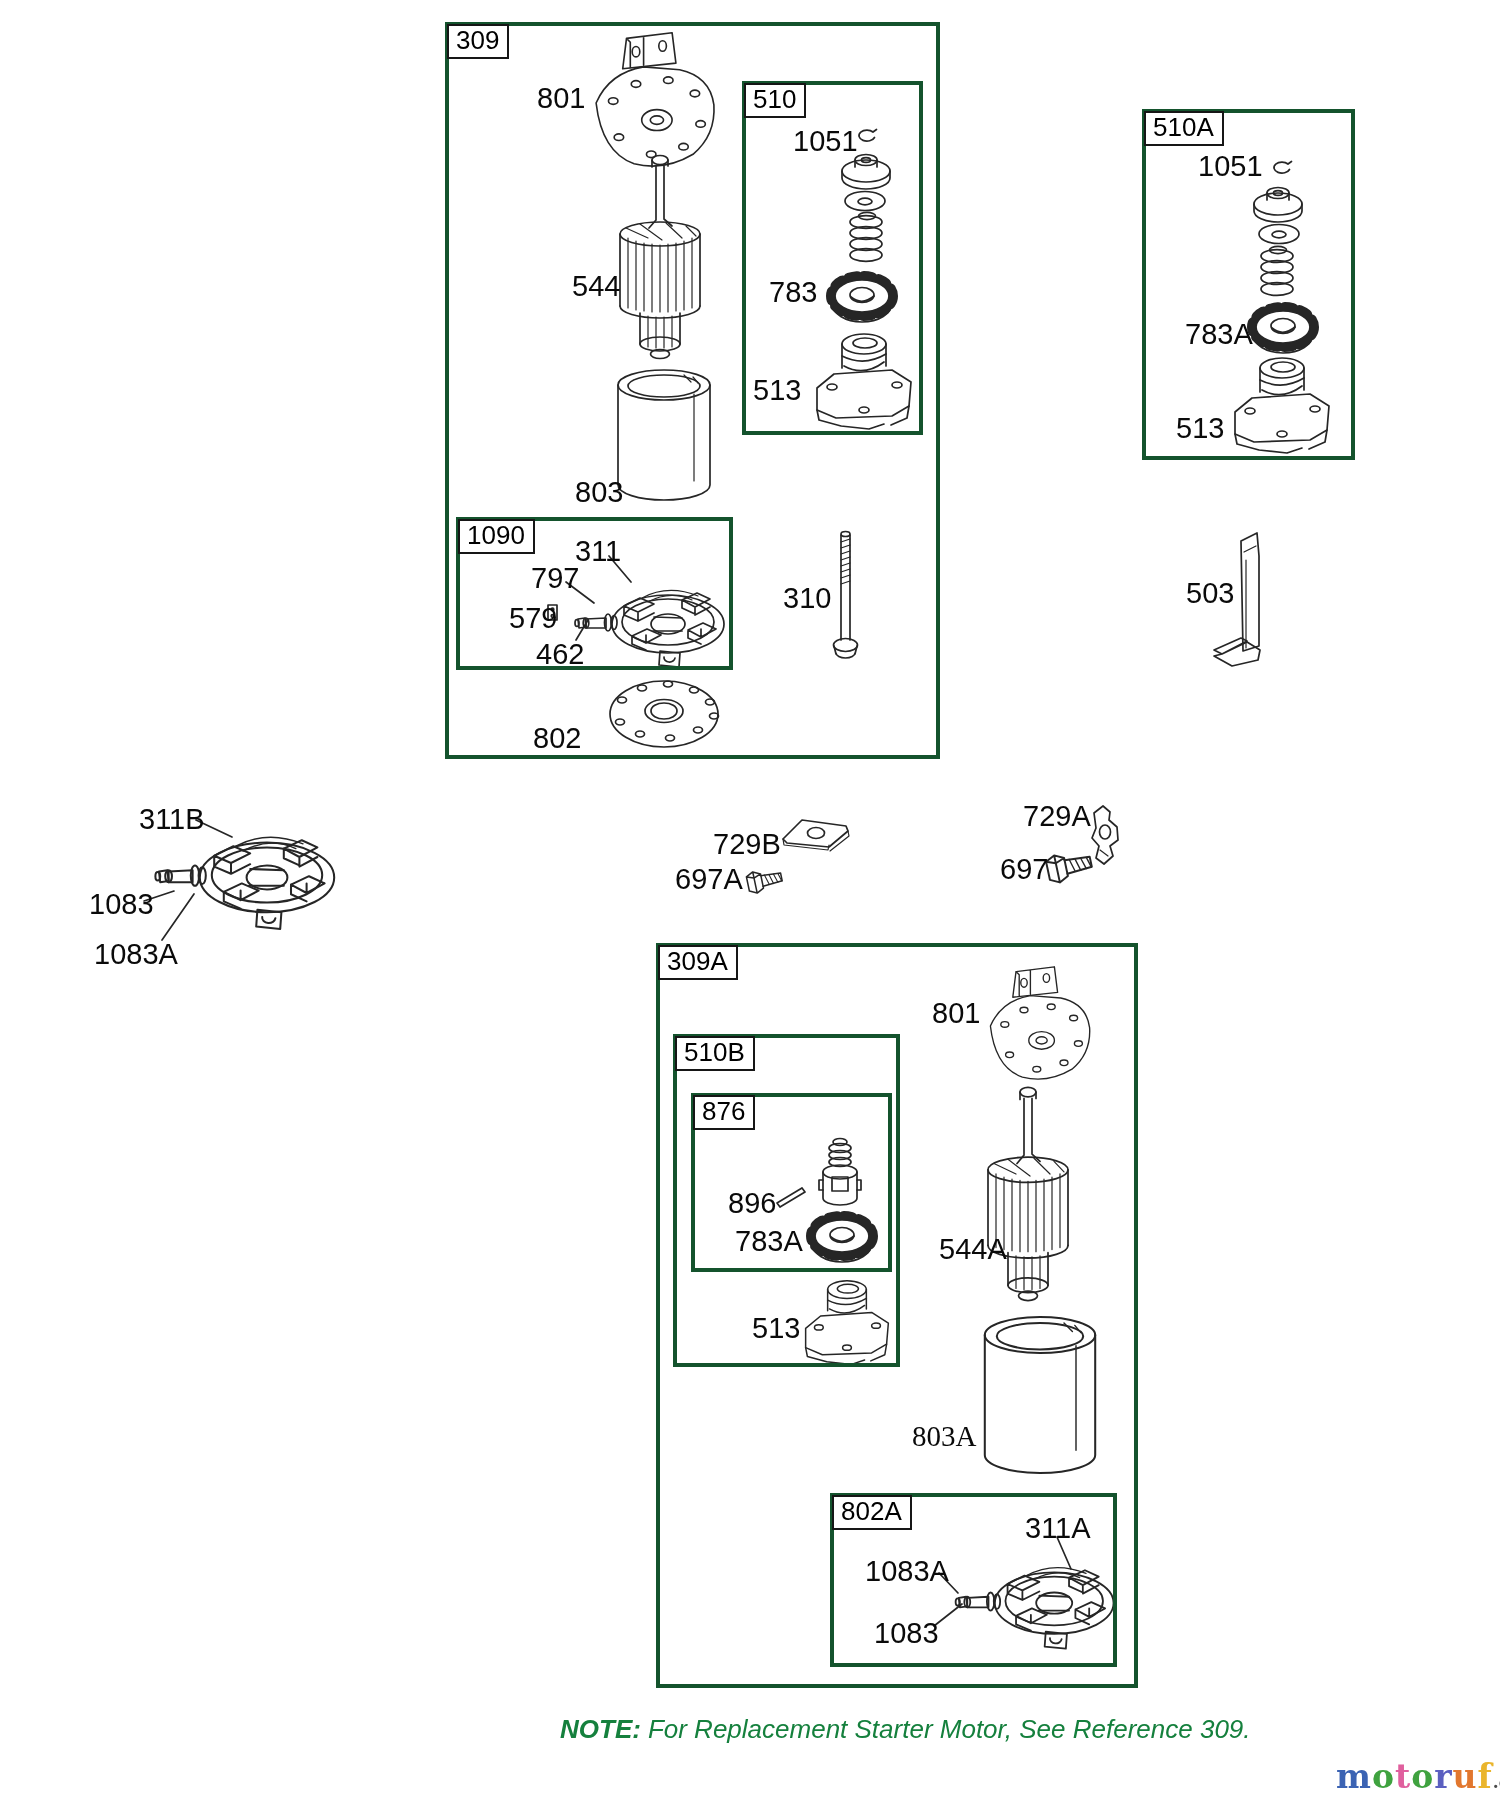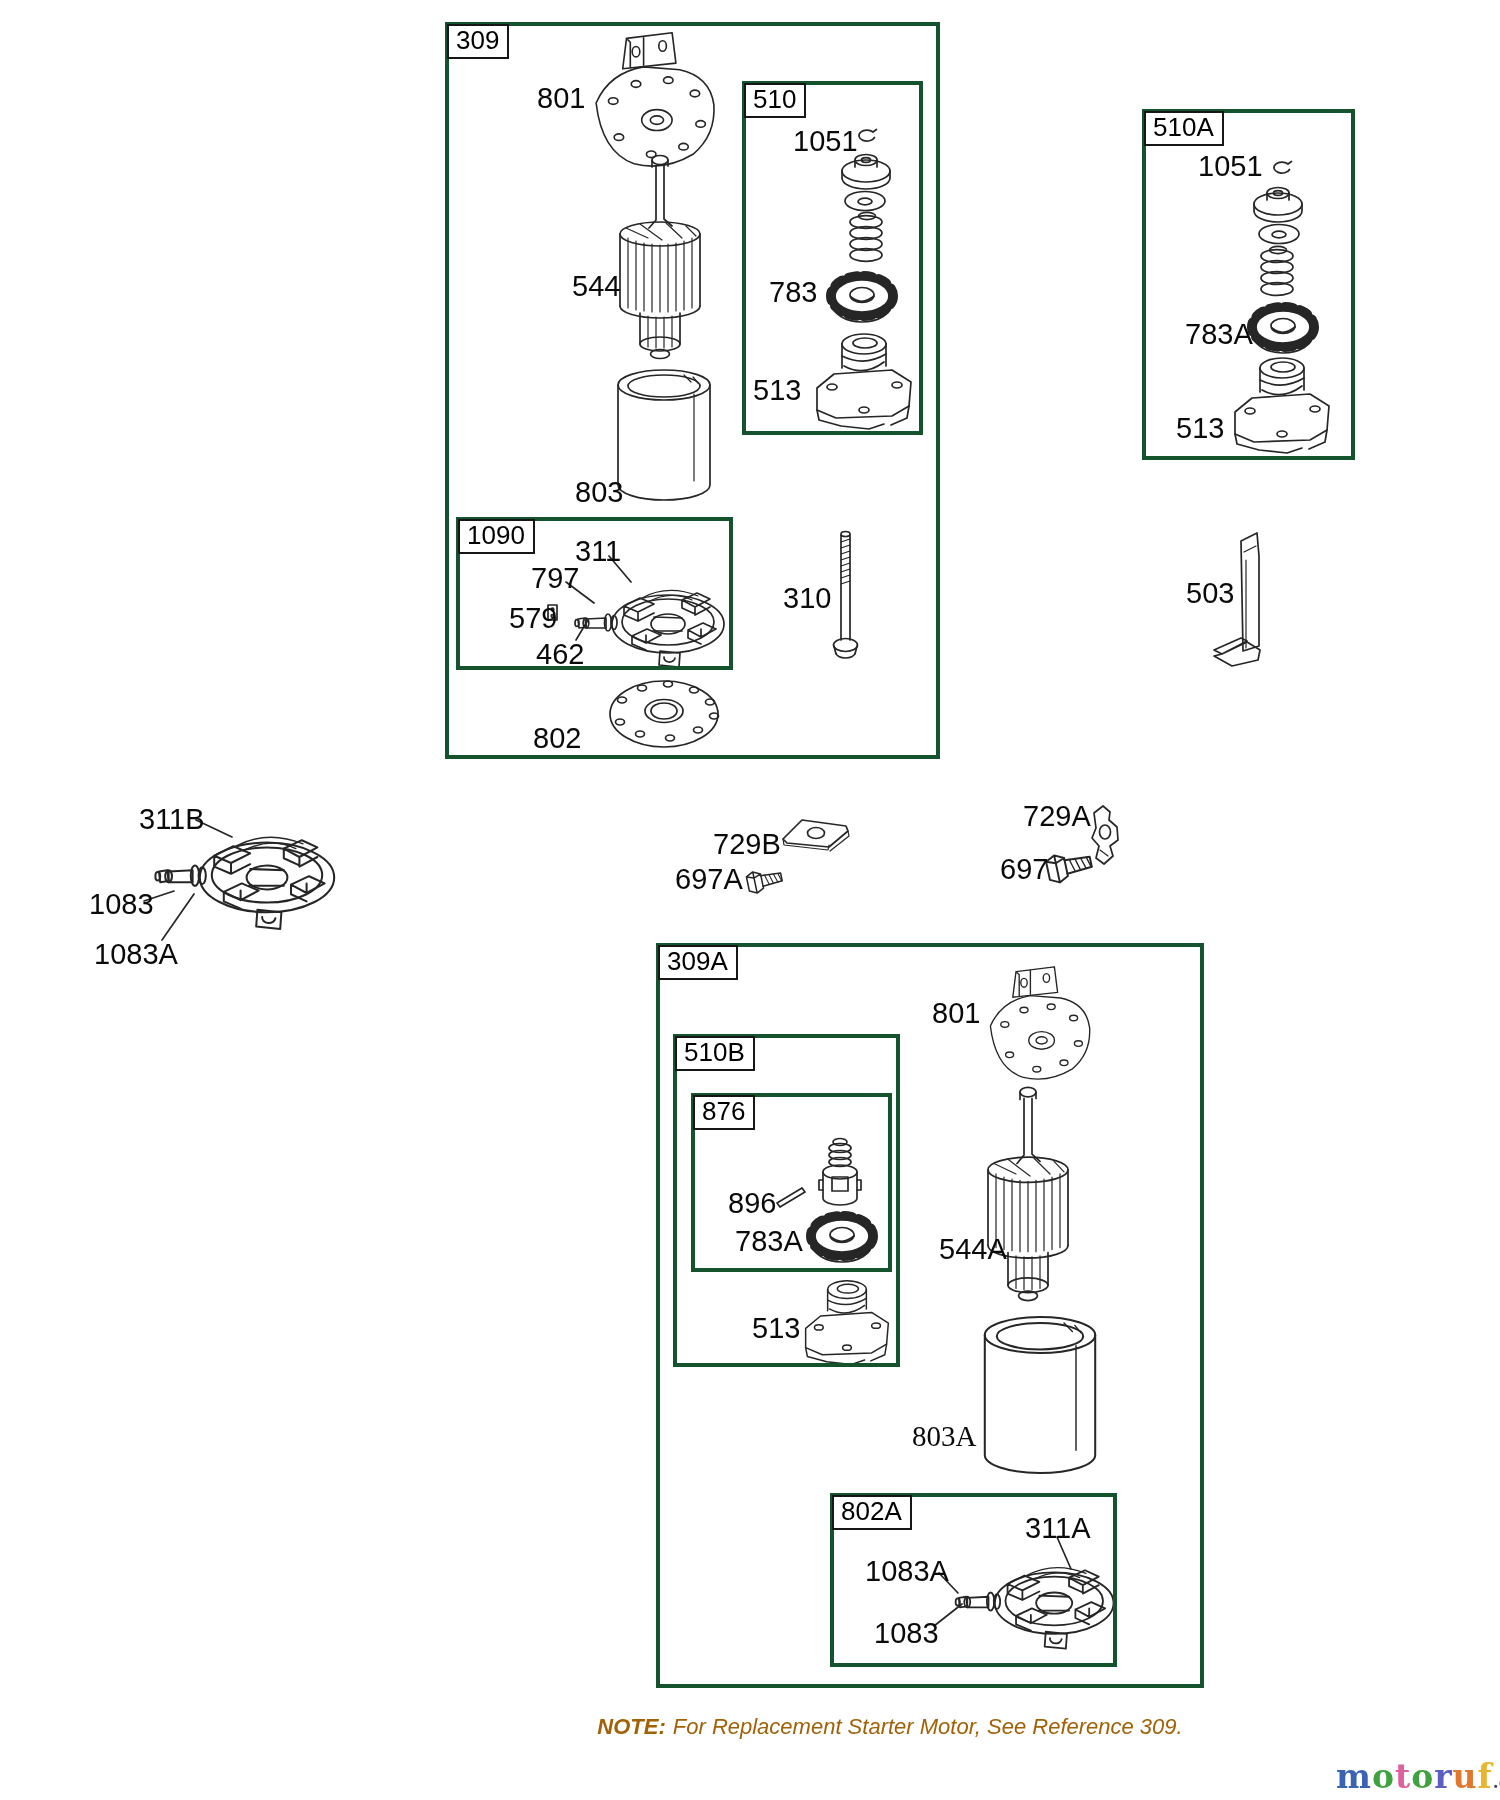--- a/index.html
+++ b/index.html
@@ -12,21 +12,21 @@
   #sketch .wf{fill:#ffffff;}
   #sketch .teeth{stroke-width:12;stroke-dasharray:8 6.8;}
   #sketch .thin{stroke-width:1.2;}
   .pbox{position:absolute;border:4px solid #14532d;box-sizing:border-box;background:transparent;}
   .tab{
     position:absolute;left:-2px;top:-2px;background:#ffffff;border:2px solid #161616;
     font-size:26px;line-height:1.05;padding:1px 8px 3px 7px;color:#000;white-space:nowrap;
   }
   .callout{position:absolute;font-size:29px;color:#0a0a0a;white-space:nowrap;line-height:1;}
   .note{position:absolute;left:560px;top:1714px;width:660px;text-align:center;
-        font-size:22px;font-style:italic;color:#a16207;white-space:nowrap;}
+        font-size:26px;font-style:italic;color:#15803d;white-space:nowrap;}
   .note .nlab{font-weight:bold;margin-right:7px;}
   .logo{position:absolute;left:1336px;top:1760px;font-family:"DejaVu Serif", serif;
         font-weight:bold;font-size:33px;line-height:1;letter-spacing:1px;cursor:pointer;}
   .logo .sfx{font-size:17px;font-weight:bold;color:#4a4a4a;letter-spacing:0;}
 </style>
 </head>
 <body>
 
 <svg id="sketch" viewBox="0 0 1500 1800">
   <defs>
@@ -305,21 +305,21 @@
 </div>
 <div class="pbox" style="left:742px;top:81px;width:181px;height:354px;">
   <span class="tab">510</span>
 </div>
 <div class="pbox" style="left:456px;top:517px;width:277px;height:153px;">
   <span class="tab">1090</span>
 </div>
 <div class="pbox" style="left:1142px;top:109px;width:213px;height:351px;">
   <span class="tab">510A</span>
 </div>
-<div class="pbox" style="left:656px;top:943px;width:548px;height:745px;text-align:right;">
+<div class="pbox" style="left:656px;top:943px;width:482px;height:745px;text-align:right;">
   <span class="tab">309A</span>
 </div>
 <div class="pbox" style="left:673px;top:1034px;width:227px;height:333px;padding-left:40px;">
   <span class="tab">510B</span>
 </div>
 <div class="pbox" style="left:691px;top:1093px;width:201px;height:179px;">
   <span class="tab">876</span>
 </div>
 <div class="pbox" style="left:830px;top:1493px;width:287px;height:174px;">
   <span class="tab">802A</span>

